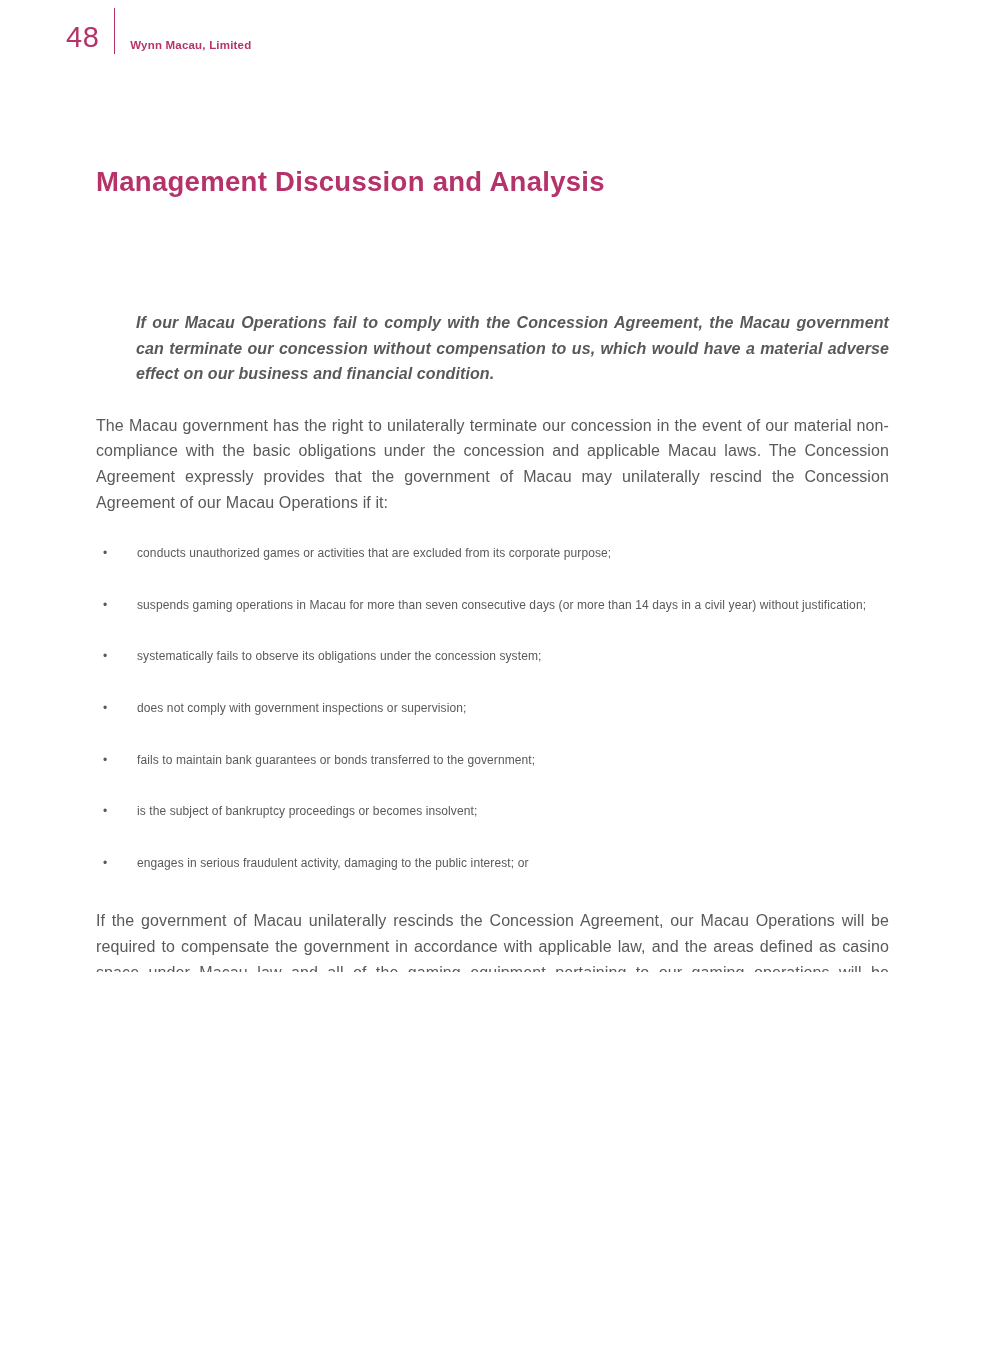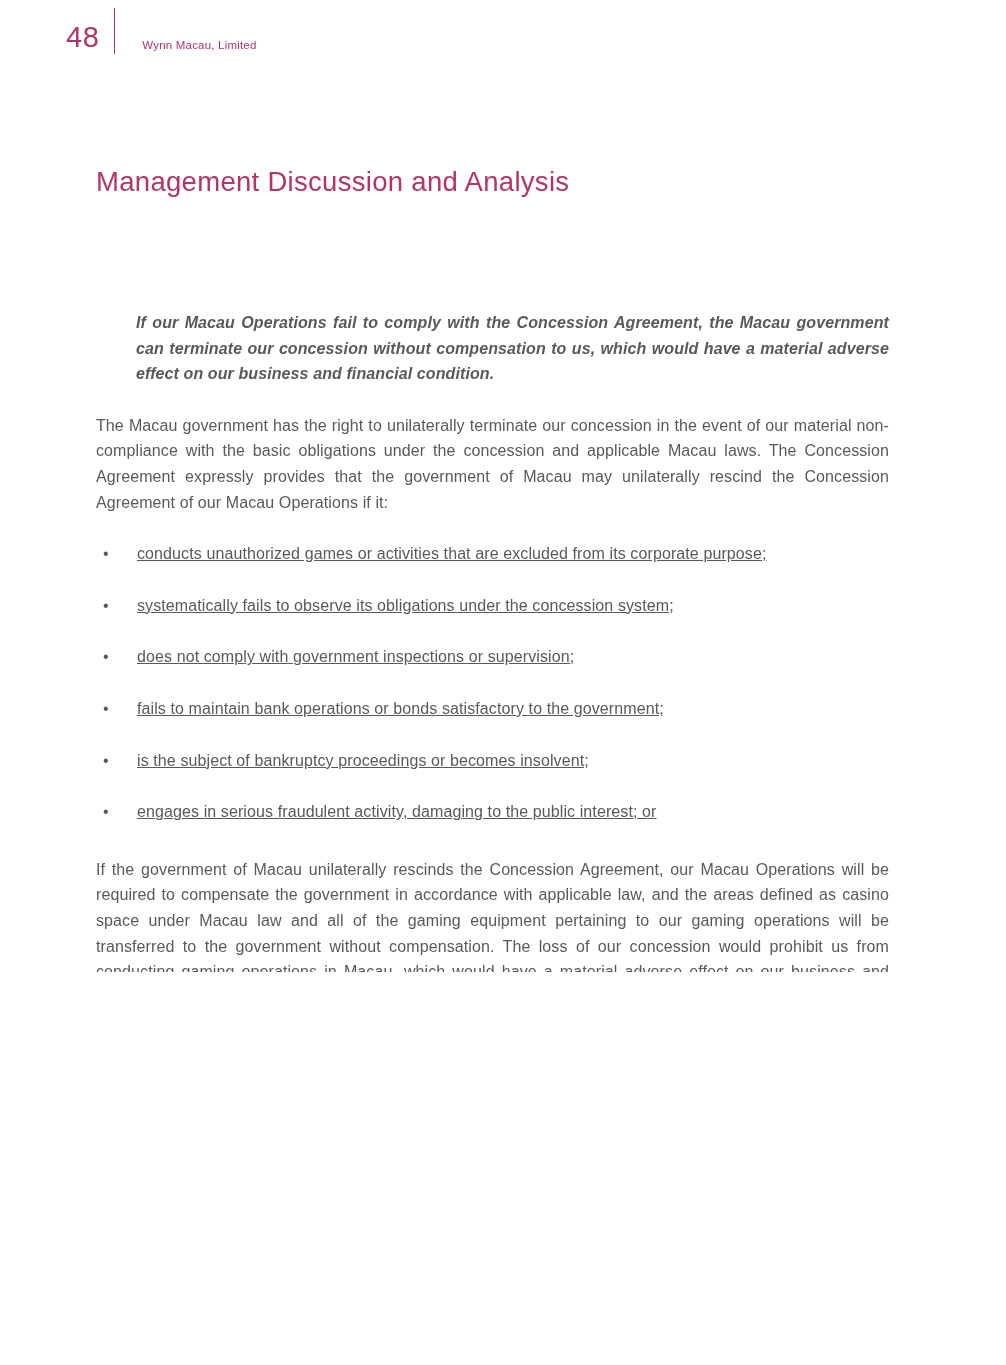--- a/index.html
+++ b/index.html
@@ -37,38 +37,37 @@
   }
   .header-divider {
     width: 1px;
     height: 46px;
     background: var(--accent);
     margin: 0 15px;
     align-self: flex-start;
   }
   .company-name {
     font-size: 11.5px;
-    font-weight: 400;
+    font-weight: 700;
     color: var(--accent);
     padding-bottom: 3px;
     letter-spacing: 0.2px;
-    margin-left: 12px;
   }
 
   
   .content {
     position: absolute;
     top: 166px;
     left: 96px;
     width: 793px;
   }
   .section-title {
     margin: 0;
     font-size: 27.5px;
-    font-weight: 400;
+    font-weight: 700;
     letter-spacing: 0.3px;
     color: var(--accent);
   }
   p {
     margin: 0 0 26px 0;
     font-size: 16px;
     line-height: 25.6px;
     color: var(--body-text);
     text-align: justify;
     letter-spacing: 0.1px;
@@ -81,26 +80,25 @@
   }
   .bullet-list {
     list-style: none;
     margin: 0;
     padding: 0;
   }
   .bullet-list li {
     position: relative;
     padding-left: 41px;
     margin-bottom: 26px;
-    font-size: 16px;
+    font-size: 12px;
     line-height: 25.6px;
     color: var(--body-text);
     text-align: justify;
     letter-spacing: 0.1px;
-    text-decoration: underline;
   }
   .bullet-list li::before {
     content: "\2022";
     position: absolute;
     left: 7px;
     top: 0;
     color: var(--body-text);
   }
   .closing-paragraph {
     margin-top: 32px;
@@ -120,23 +118,24 @@
 
   <main class="content">
     <h1 class="section-title">Management Discussion and Analysis</h1>
 
     <p class="lead-paragraph">If our Macau Operations fail to comply with the Concession Agreement, the Macau government can terminate our concession without compensation to us, which would have a material adverse effect on our business and financial condition.</p>
 
     <p class="intro-paragraph">The Macau government has the right to unilaterally terminate our concession in the event of our material non-compliance with the basic obligations under the concession and applicable Macau laws. The Concession Agreement expressly provides that the government of Macau may unilaterally rescind the Concession Agreement of our Macau Operations if it:</p>
 
     <ul class="bullet-list">
       <li>conducts unauthorized games or activities that are excluded from its corporate purpose;</li>
+      <li>suspends gaming operations in Macau for more than seven consecutive days (or more than 14 days in a civil year) without justification;</li>
       <li>systematically fails to observe its obligations under the concession system;</li>
       <li>does not comply with government inspections or supervision;</li>
-      <li>fails to maintain bank operations or bonds satisfactory to the government;</li>
+      <li>fails to maintain bank guarantees or bonds transferred to the government;</li>
       <li>is the subject of bankruptcy proceedings or becomes insolvent;</li>
       <li>engages in serious fraudulent activity, damaging to the public interest; or</li>
     </ul>
 
     <p class="closing-paragraph">If the government of Macau unilaterally rescinds the Concession Agreement, our Macau Operations will be required to compensate the government in accordance with applicable law, and the areas defined as casino space under Macau law and all of the gaming equipment pertaining to our gaming operations will be transferred to the government without compensation. The loss of our concession would prohibit us from conducting gaming operations in Macau, which would have a material adverse effect on our business and financial condition.</p>
   </main>
 
 </div>
 
 </body></html>

